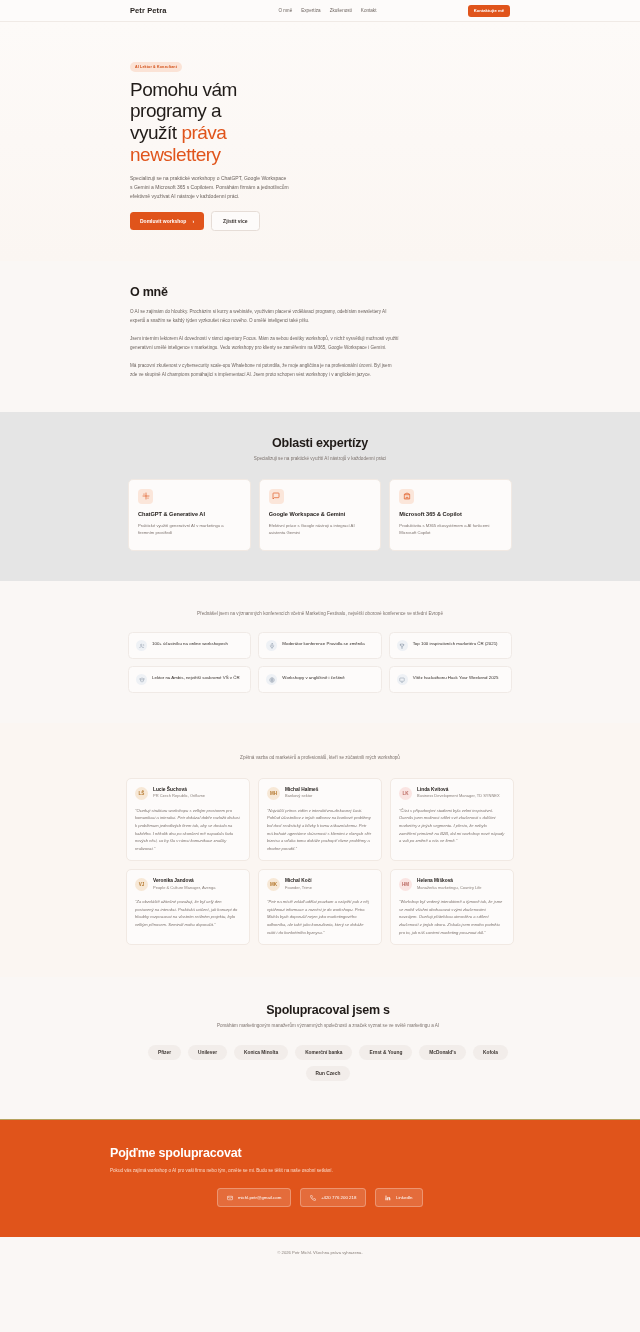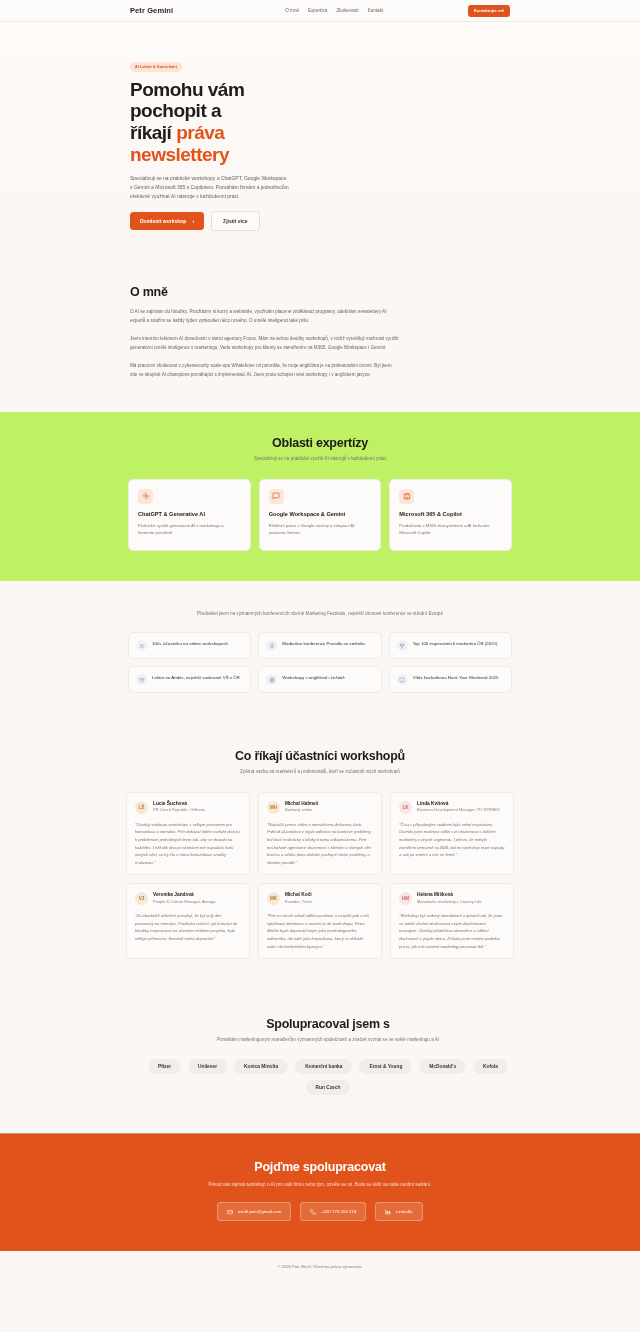--- a/index.html
+++ b/index.html
@@ -67,21 +67,21 @@
     font-size: 3.6px;
     font-weight: bold;
     padding: 2.6px 5px;
     border-radius: 9px;
     letter-spacing: .15px;
     margin-bottom: 7px;
   }
   h1.hero-title {
     font-size: 19px;
     line-height: 1.14;
-    font-weight: bold;
+    font-weight: normal;
     letter-spacing: -.5px;
     color: #211c19;
   }
   h1.hero-title .accent { color: #e0541b; }
   .hero-desc {
     margin-top: 9px;
     font-size: 5px;
     line-height: 1.75;
     color: #6b625d;
     width: 160px;
@@ -164,21 +164,21 @@
   .about p {
     font-size: 4.6px;
     line-height: 1.95;
     color: #6d645f;
     margin-top: 9px;
     width: 270px;
   }
   .about h2 { margin-bottom: 2px; }
 
   
-  .expertise { background: #bef264; padding: 24px 128px 30px 128px; }
+  .expertise { background: #e5e5e5; padding: 24px 128px 30px 128px; }
   .cards3 { display: flex; gap: 8px; margin-top: 16px; }
   .ecard {
     flex: 1;
     background: #fdfbfa;
     border: 1px solid #f1e9e3;
     border-radius: 5px;
     padding: 9px 9px 11px 9px;
     min-height: 72px;
   }
   .eicon {
@@ -261,21 +261,21 @@
     font-size: 4.8px;
     font-weight: bold;
     color: #3c3531;
     white-space: nowrap;
   }
 
   
   .cta {
     background: #e0541b;
     padding: 26px 110px 30px 110px;
-    text-align: center;
+    text-align: left;
     border-top: 1.2px solid #b6a25e;
   }
   .cta h2 { font-size: 12.5px; font-weight: bold; color: #fff; letter-spacing: -.2px; }
   .cta p { font-size: 4.6px; color: #fbd9c7; margin-top: 7px; line-height: 1.7; }
   .cta-btns { margin-top: 14px; display: flex; justify-content: center; gap: 9px; }
   .cta-btn {
     background: rgba(255,255,255,.14);
     border: 1px solid rgba(255,255,255,.28);
     color: #fff;
     border-radius: 3.5px;
@@ -292,37 +292,37 @@
     padding: 13px 0 14px 0;
     font-size: 4.2px;
     color: #8a807b;
   }
   svg { display: block; }
 </style>
 </head>
 <body>
 
 <div class="nav">
-  <div class="brand">Petr Gemini</div>
+  <div class="brand">Petr Petra</div>
   <div class="nav-links">
     <a class="nav-link">O mně</a>
     <a class="nav-link">Expertíza</a>
     <a class="nav-link">Zkušenosti</a>
     <a class="nav-link">Kontakt</a>
   </div>
   <button class="nav-cta">Kontaktujte mě</button>
 </div>
 
 <section class="hero">
   <div class="hero-left">
     <span class="pill">AI Lektor &amp; Konzultant</span>
     <h1 class="hero-title">
       <span>Pomohu vám</span><br>
-      <span>pochopit a</span><br>
-      <span>říkají </span><span class="accent">práva</span><br>
+      <span>programy a</span><br>
+      <span>využít </span><span class="accent">práva</span><br>
       <span class="accent">newslettery</span>
     </h1>
     <p class="hero-desc">Specializuji se na praktické workshopy o ChatGPT, Google Workspace s Gemini a Microsoft 365 s Copilotem. Pomáhám firmám a jednotlivcům efektivně využívat AI nástroje v každodenní práci.</p>
     <div class="hero-btns">
       <button class="btn-primary">
         <span>Domluvit workshop</span>
         <span>›</span>
       </button>
       <button class="btn-secondary">Zjistit více</button>
     </div>
@@ -443,21 +443,20 @@
             <path d="M8 21h8"></path>
           </svg>
       </div>
       <div class="achv-txt">Vítěz hackathonu Hack Your Weekend 2025</div>
     </div>
 
   </div>
 </section>
 
 <section class="testi">
-  <h2 class="sec-title center">Co říkají účastníci workshopů</h2>
   <p class="sec-sub">Zpětná vazba od marketérů a profesionálů, kteří se zúčastnili mých workshopů</p>
   <div class="t-grid">
 
     <div class="tcard">
       <div class="t-head">
         <div class="t-av">LŠ</div>
         <div>
           <div class="t-name">Lucie Šuchová</div>
           <div class="t-role">PR Czech Republic, Oriflame</div>
         </div>

